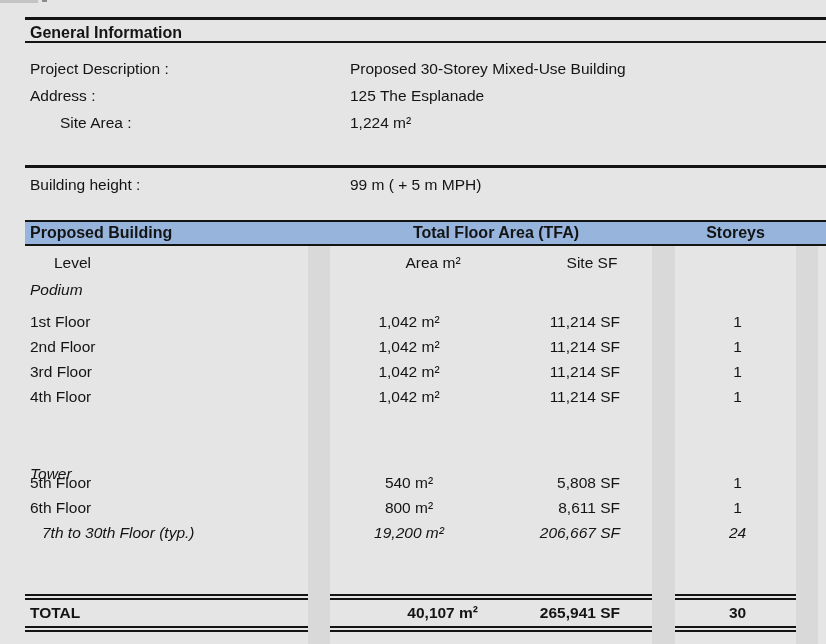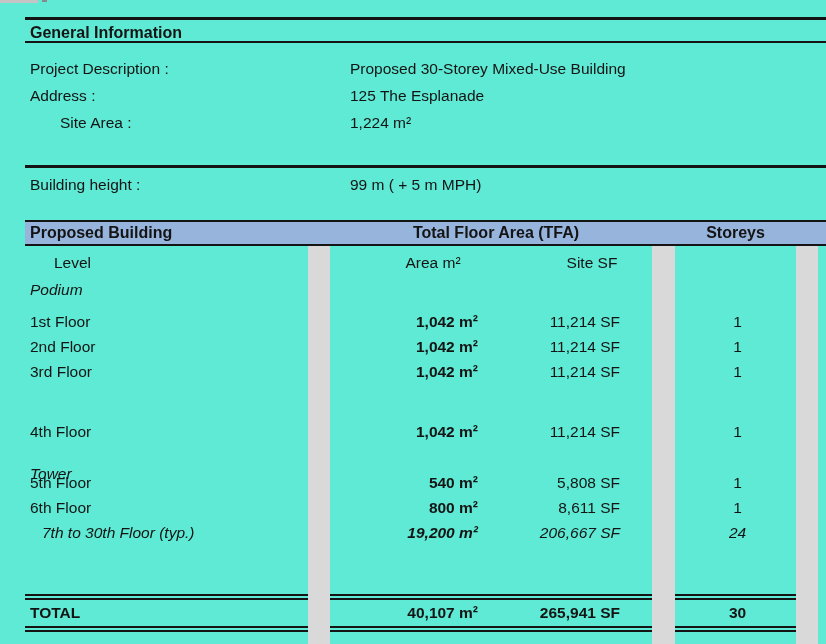--- a/index.html
+++ b/index.html
@@ -2,21 +2,21 @@
 <html style="--blue: #96B4DC; --gray: #D9D9D9; --ink: #141414;"><head>
 <meta charset="utf-8">
 <style>
   :root{
     --blue:#96B4DC;
     --gray:#D9D9D9;
     --ink:#141414;
   }
   html,body{margin:0;padding:0;background:#fff;}
   #page{
-    position:relative;width:826px;height:644px;background:#5eead4;overflow:hidden;
+    position:relative;width:826px;height:644px;background:#e5e5e5;overflow:hidden;
     font-family:"Liberation Sans","DejaVu Sans",sans-serif;color:var(--ink);
     font-size:15.5px;
   }
   .abs{position:absolute;}
   .rule3{position:absolute;height:3px;background:var(--ink);}
   .rule2{position:absolute;height:2px;background:var(--ink);}
   .bold{font-weight:bold;}
   .italic{font-style:italic;}
   .lbl{position:absolute;left:30px;white-space:nowrap;}
   .val{position:absolute;left:350px;white-space:nowrap;}
@@ -26,21 +26,21 @@
     background:var(--blue);border-top:2px solid var(--ink);border-bottom:2px solid var(--ink);
     z-index:2;
   }
   #tbl-header .hcell{position:absolute;top:0;line-height:22px;font-weight:bold;font-size:16px;white-space:nowrap;}
   
   .vbar{position:absolute;top:246px;height:398px;background:var(--gray);z-index:5;}
   
   .trow{position:absolute;left:0;width:826px;height:22px;line-height:22px;z-index:2;}
   .c-name{position:absolute;left:30px;width:270px;text-align:left;white-space:nowrap;}
   .c-name.indent{left:42px;}
-  .c-m2{position:absolute;left:340px;width:138px;text-align:right;white-space:nowrap;font-weight:bold;}
+  .c-m2{position:absolute;left:340px;width:138px;text-align:center;white-space:nowrap;}
   .c-sf{position:absolute;left:480px;width:140px;text-align:right;white-space:nowrap;}
   .c-st{position:absolute;left:680px;width:115px;text-align:center;white-space:nowrap;}
   
   .sub-m2{position:absolute;left:340px;width:138px;text-align:center;}
   .sub-sf{position:absolute;left:500px;width:136px;text-align:center;}
   
   #total-row{
     position:absolute;left:25px;top:594px;width:771px;height:26px;line-height:26px;
     border-top:6px double var(--ink);border-bottom:6px double var(--ink);
     font-weight:bold;z-index:1;
@@ -110,21 +110,21 @@
         <div class="c-m2">1,042 m²</div>
         <div class="c-sf">11,214 SF</div>
         <div class="c-st">1</div>
       </div>
       <div class="trow" style="top: 361px;">
         <div class="c-name">3rd Floor</div>
         <div class="c-m2">1,042 m²</div>
         <div class="c-sf">11,214 SF</div>
         <div class="c-st">1</div>
       </div>
-      <div class="trow" style="top: 386px; margin-top: 35px;">
+      <div class="trow" style="top: 386px;">
         <div class="c-name">4th Floor</div>
         <div class="c-m2">1,042 m²</div>
         <div class="c-sf">11,214 SF</div>
         <div class="c-st">1</div>
       </div>
       <div class="trow" style="top: 446px; margin-top: 17px;">
         <div class="c-name italic">Tower</div>
         <div class="c-m2"></div>
         <div class="c-sf"></div>
         <div class="c-st"></div>

